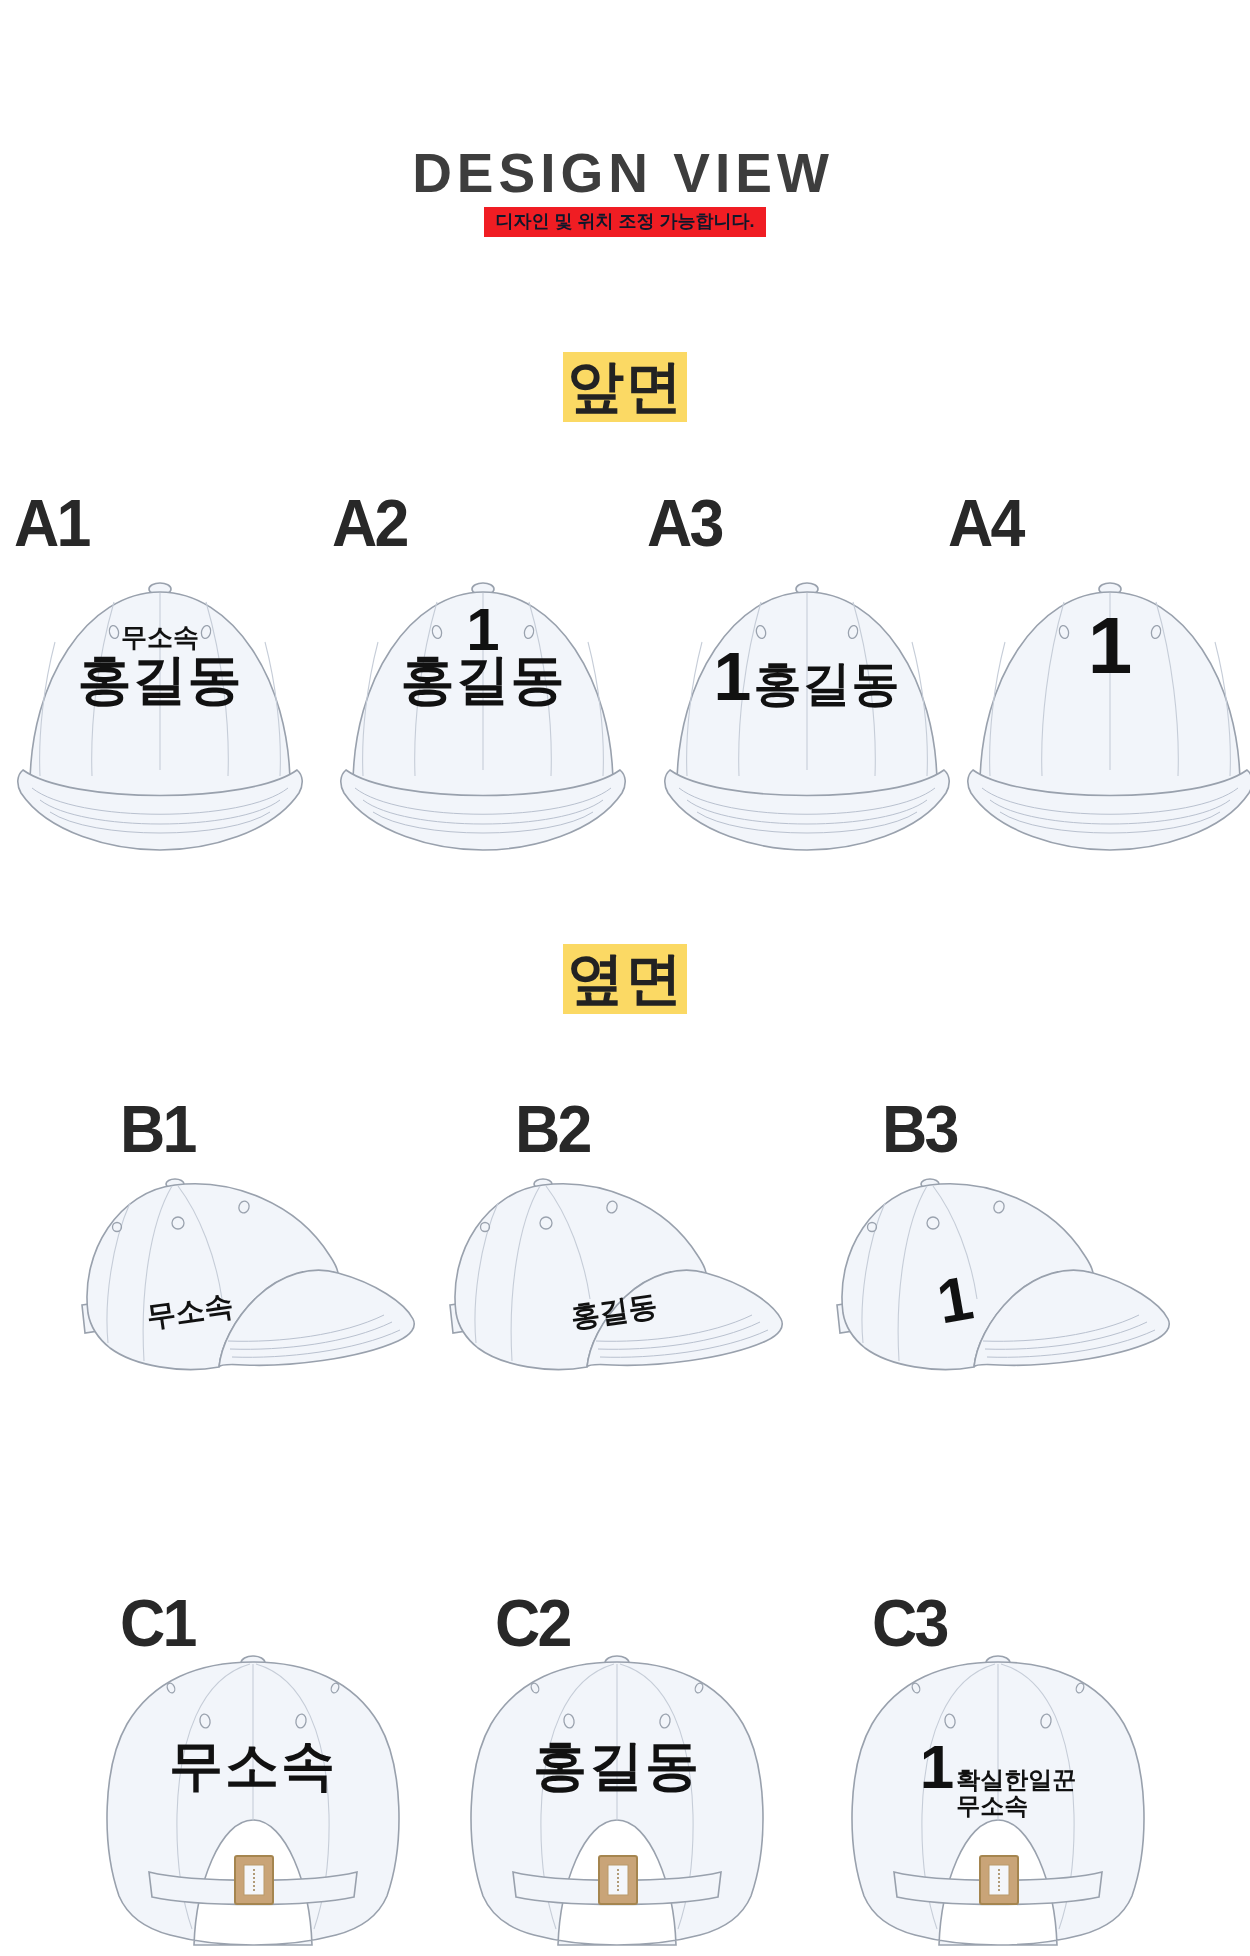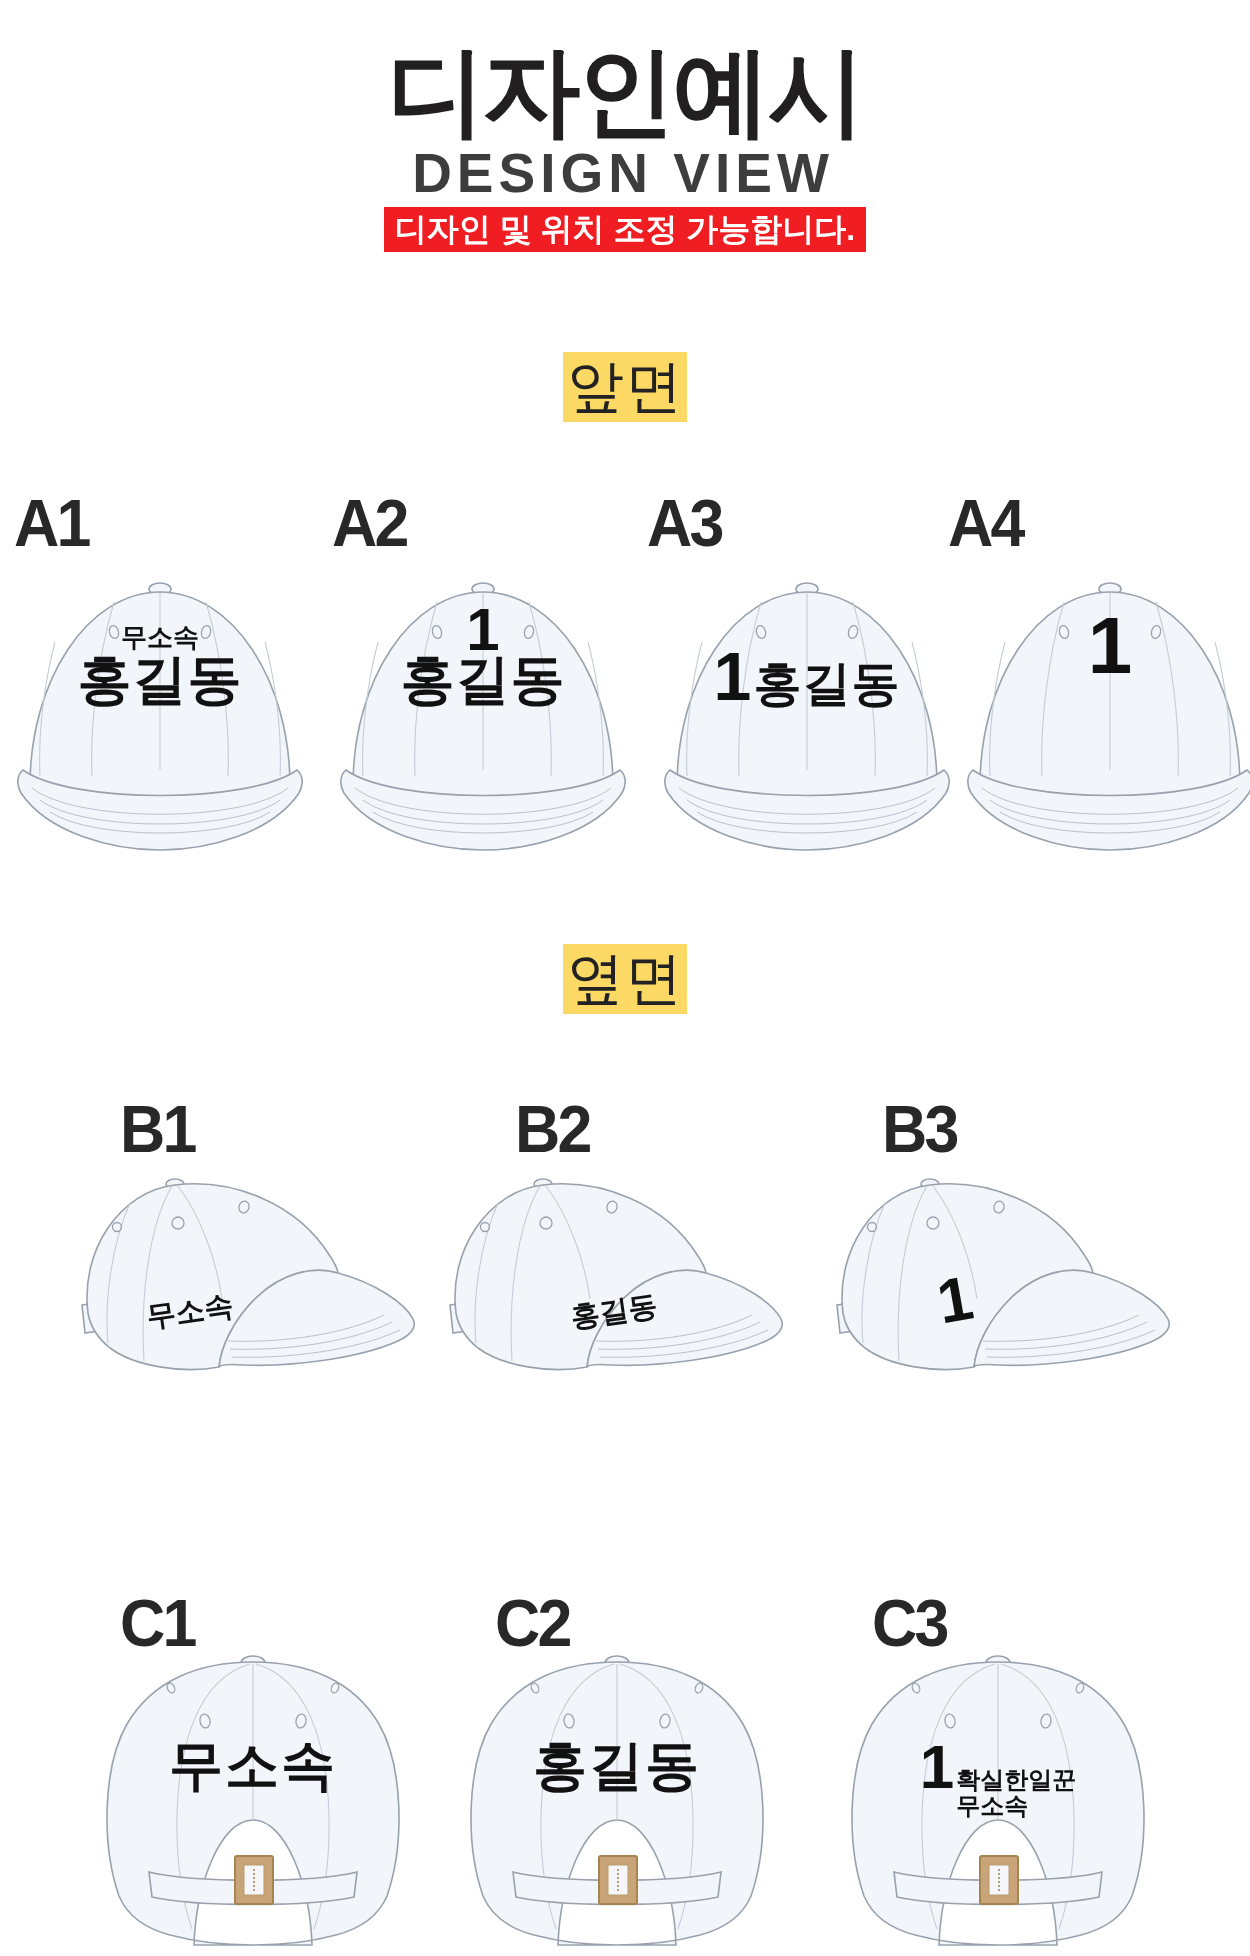--- a/index.html
+++ b/index.html
@@ -20,30 +20,30 @@
   }
   .hdr-sub{
     position:absolute;left:0;right:4px;top:146px;
     text-align:center;
     font-size:55px;font-weight:700;letter-spacing:5px;
     color:#3d3d3d;line-height:1.0;
   }
   .hdr-banner-wrap{position:absolute;left:0;right:0;top:207px;text-align:center;}
   .hdr-banner{
     display:inline-block;
-    background:#f01d23;color:#ffffff;
-    font-size:32px;font-weight:800;
+    background:#f01d23;color:#0f172a;
+    font-size:18px;font-weight:800;
     padding:5px 11px;line-height:1.1;
   }
   
   .sec-head{position:absolute;left:0;right:0;text-align:center;}
   .sec-head span{
     display:inline-block;
     background:#fbd964;color:#222222;
-    font-size:57px;font-weight:400;letter-spacing:1px;
+    font-size:57px;font-weight:700;letter-spacing:1px;
     padding:5px 4px;line-height:1.05;text-align:center;
   }
   .sec-front{top:352px;}
   .sec-side{top:944px;}
   .sec-back{top:1424px;}
   
   .cap-label{
     position:absolute;
     font-size:66px;font-weight:700;letter-spacing:-3px;
     color:#282828;line-height:1.0;
@@ -137,21 +137,20 @@
       <path class="fillcap" d="M56 222 C100 233 220 233 264 222 L261 247 C216 257 104 257 59 247 Z"></path>
       <rect x="142" y="206" width="38" height="48" rx="2" fill="#c9a478" stroke="#a5854f" stroke-width="2"></rect>
       <rect x="151" y="215" width="20" height="30" fill="#f4f6fa" stroke="#b9996a" stroke-width="1"></rect>
       <path d="M161 219 L161 241" stroke="#9b7d4e" stroke-width="1.5" stroke-dasharray="2 2" fill="none"></path>
     </g>
   </defs>
 </svg>
 
 <div class="page">
 
-  <div class="hdr-title">디자인예시</div>
   <div class="hdr-sub">DESIGN VIEW</div>
   <div class="hdr-banner-wrap">
     <span class="hdr-banner">디자인 및 위치 조정 가능합니다.</span>
   </div>
 
   <div class="sec-head sec-front">
     <span>앞면</span>
   </div>
 
   <div class="cap-label" style="left:14px;top:490px">A1</div>

